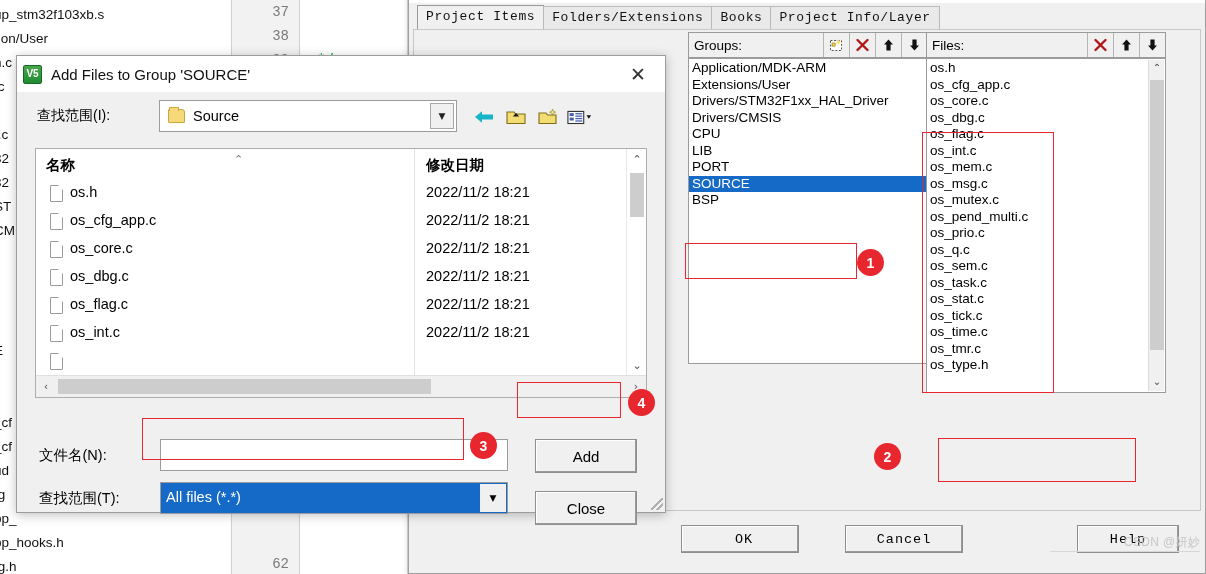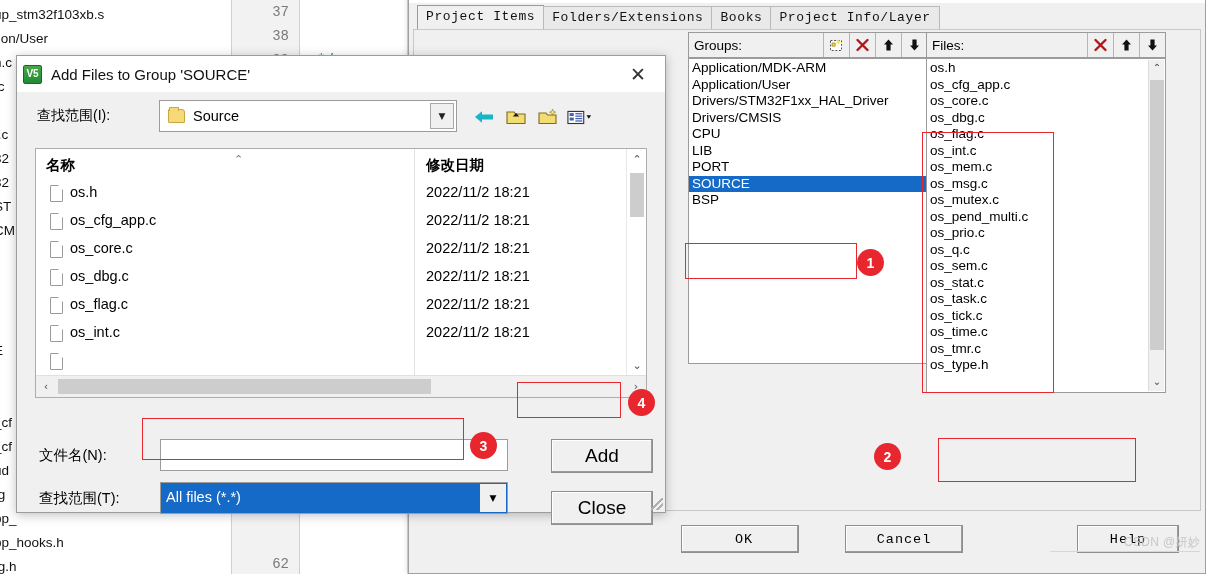--- a/index.html
+++ b/index.html
@@ -242,24 +242,24 @@
     border:1px solid #9c9c9c; background:#1569c7;
   }
   #af-ftype-text { position:absolute; left:5px; top:6px; color:#fff; font-size:14.5px; }
   #af-ftype-arrow {
     position:absolute; right:1px; top:1px; width:26px; height:28px; background:#f0f0f0;
     display:flex; align-items:center; justify-content:center; font-size:9px;
     font-family:"DejaVu Sans", sans-serif;
   }
 
   .af-btn {
-    position:absolute; left:534px; width:102px; height:34px;
+    position:absolute; left:518px; width:102px; height:34px;
     background:#f0f0f0; border:1px solid #8f8f8f;
     box-shadow:inset -1px -1px 0 #9a9a9a, inset 1px 1px 0 #ffffff;
-    display:flex; align-items:center; justify-content:center; font-size:19px;
+    display:flex; align-items:center; justify-content:center; font-size:15px;
   }
   #af-add { top:383px; }
   #af-close-btn { top:435px; }
 
   #af-resize {
     position:absolute; right:2px; bottom:2px; width:12px; height:12px;
     background:
       linear-gradient(135deg, transparent 45%, #b0b0b0 45%, #b0b0b0 55%, transparent 55%),
       linear-gradient(135deg, transparent 70%, #b0b0b0 70%, #b0b0b0 80%, transparent 80%);
   }
@@ -368,21 +368,21 @@
         </svg>
       </span>
       <span class="tb-btn">
         <svg width="15" height="14" viewBox="0 0 15 14">
           <path d="M7.5 12.5 L12 7.6 L9.6 7.6 L9.6 1.6 L5.4 1.6 L5.4 7.6 L3 7.6 Z" fill="#111"></path>
         </svg>
       </span>
     </div>
     <div class="listbox" id="groups-list">
         <div class="item">Application/MDK-ARM</div>
-        <div class="item">Application/User</div>
+        <div class="item">Extensions/User</div>
         <div class="item">Drivers/STM32F1xx_HAL_Driver</div>
         <div class="item">Drivers/CMSIS</div>
         <div class="item">CPU</div>
         <div class="item">LIB</div>
         <div class="item">PORT</div>
         <div class="item sel">SOURCE</div>
         <div class="item">BSP</div>
       </div>
 
     <div class="panel-head" id="files-head">
@@ -410,22 +410,22 @@
         <div class="item">os_dbg.c</div>
         <div class="item">os_flag.c</div>
         <div class="item">os_int.c</div>
         <div class="item">os_mem.c</div>
         <div class="item">os_msg.c</div>
         <div class="item">os_mutex.c</div>
         <div class="item">os_pend_multi.c</div>
         <div class="item">os_prio.c</div>
         <div class="item">os_q.c</div>
         <div class="item">os_sem.c</div>
+        <div class="item">os_task.c</div>
         <div class="item">os_stat.c</div>
-        <div class="item">os_task.c</div>
         <div class="item">os_tick.c</div>
         <div class="item">os_time.c</div>
         <div class="item">os_tmr.c</div>
         <div class="item">os_type.h</div>
         <div class="vscroll">
         <div class="arrow up">⌃</div>
         <div class="thumb" style="top:20px;height:270px;"></div>
         <div class="arrow down">⌄</div>
       </div>
     </div>

